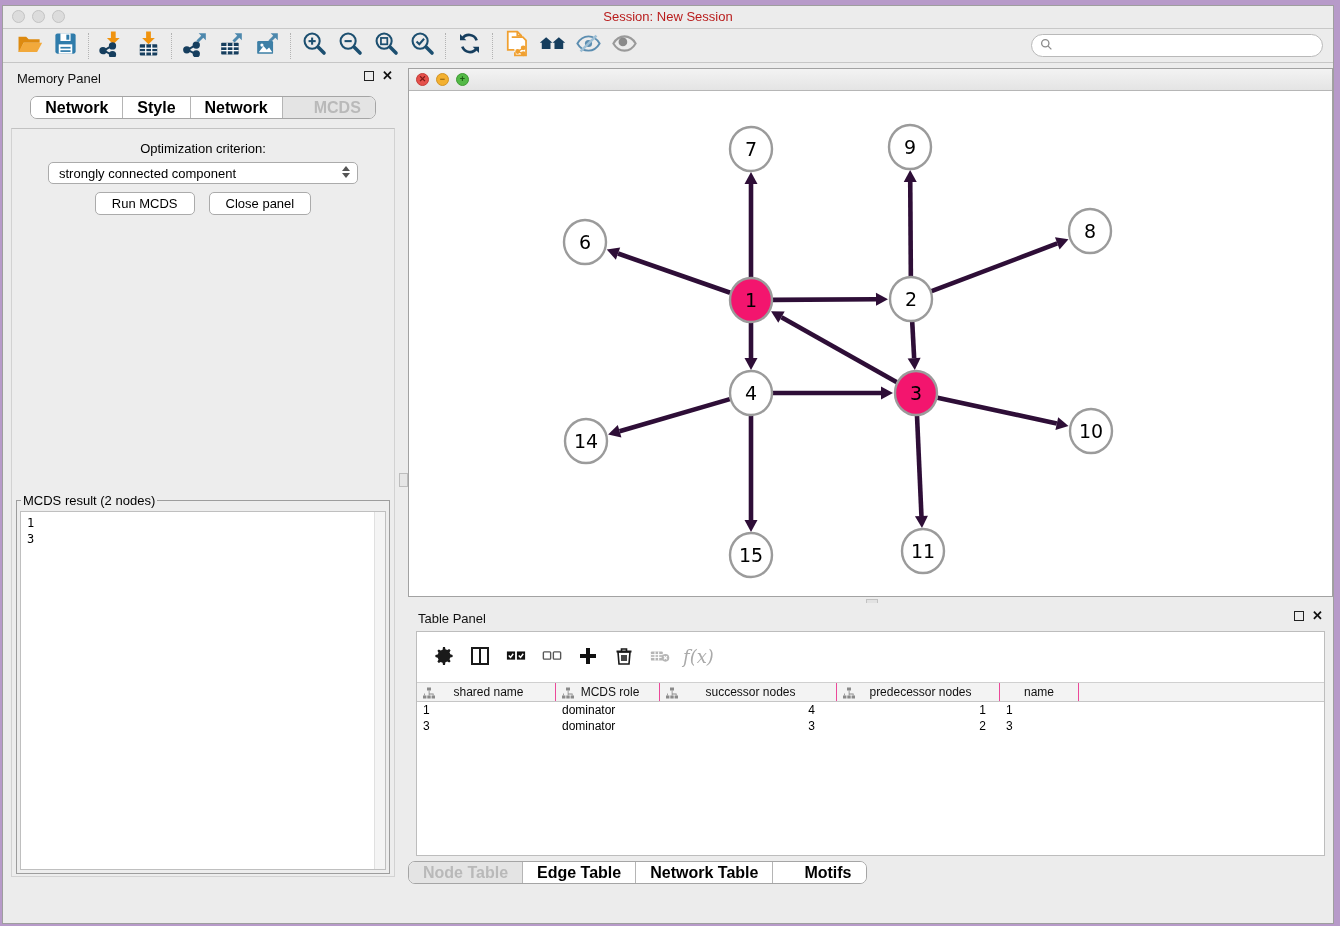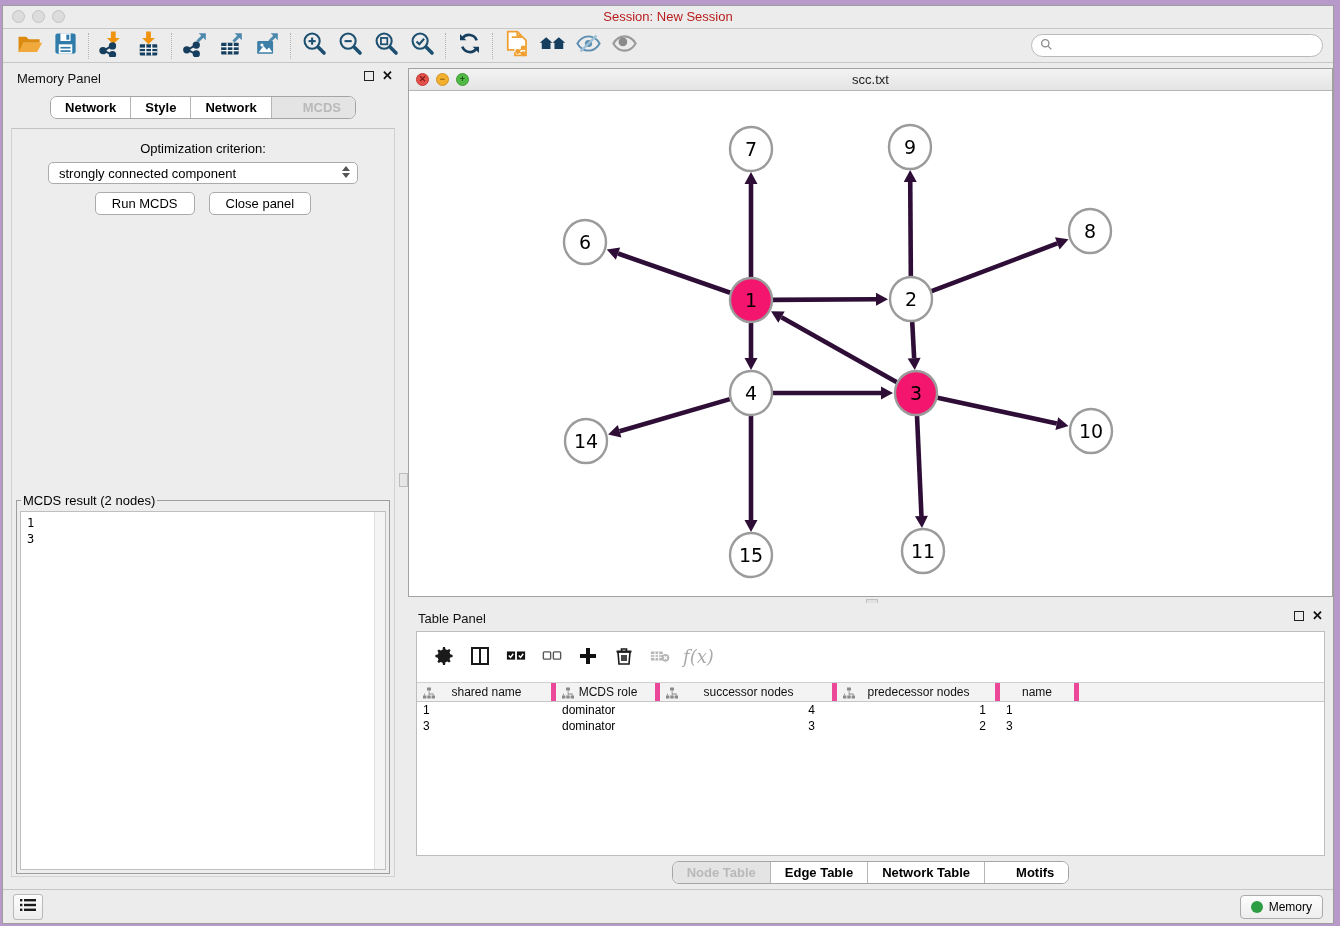--- a/index.html
+++ b/index.html
@@ -25,21 +25,21 @@
   
   .control-panel { position:absolute; left:0; top:57px; width:400px; bottom:34px; background:#ececec; }
   .cp-header { position:absolute; left:0; top:0; right:0; height:30px; }
   .panel-title { position:absolute; left:14px; top:8px; font-size:13px; color:#111; }
   .panel-btns { position:absolute; right:10px; top:8px; display:flex; gap:8px; align-items:center; }
   .float-btn { width:10px; height:10px; border:1.6px solid #222; background:transparent; }
   .close-btn { font-size:13px; font-weight:bold; color:#111; line-height:10px; }
 
   .cp-tabs { position:absolute; top:33px; left:0; right:0; display:flex; justify-content:center; }
   .segtabs { display:flex; border:1px solid #a5a5a5; border-radius:7px; overflow:hidden; background:#fff; }
-  .segtab { font-size:13px; font-weight:bold; color:#000; background:#fff; padding:3px 14px; border-right:1px solid #b5b5b5; line-height:15px; }
+  .segtab { font-size:16px; font-weight:bold; color:#000; background:#fff; padding:3px 14px; border-right:1px solid #b5b5b5; line-height:15px; }
   .segtab:last-child { border-right:none;padding-left:31px; }
   .segtab.sel { background:#e4e4e4; color:#b9b9b9; }
 
   .cp-body { position:absolute; left:8px; right:8px; top:65px; bottom:12px; background:#ededed; border:1px solid #d2d2d2; border-top:1px solid #c2c2c2; }
   .opt-label { margin-top:12px; text-align:center; font-size:13px; color:#000; }
   .combo { position:absolute; left:36px; right:36px; top:33px; height:22px; background:#fff; border:1px solid #ababab; border-radius:5px; font-size:13px; display:flex; align-items:center; padding:0 22px 0 10px; }
   .combo .arrows { position:absolute; right:7px; top:3px; display:flex; flex-direction:column; gap:2px; }
   .combo .arrows i { display:block; width:0; height:0; border-left:4px solid transparent; border-right:4px solid transparent; }
   .combo .arrows .up { border-bottom:5px solid #555; }
   .combo .arrows .dn { border-top:5px solid #555; }
@@ -71,25 +71,25 @@
   
   .table-panel { position:absolute; left:0; top:540px; right:0; bottom:0; background:#ececec; }
   .tp-header { position:absolute; left:0; top:0; right:0; height:28px; }
   .tp-inner { position:absolute; left:8px; right:8px; top:28px; bottom:33px; background:#fff; border:1px solid #bdbdbd; overflow:hidden;padding-left:26px; }
   .tp-toolbar { position:absolute; left:0; top:0; right:0; height:48px; display:flex; align-items:center; gap:10px; padding-left:14px; }
   .tpi { width:26px; height:26px; display:flex; align-items:center; justify-content:center; }
   .tpi svg { width:20px; height:20px; }
   .fx-icon { font-family:"DejaVu Serif", serif; font-style:italic; font-size:18px; color:#aaa; }
   .cy-table { position:absolute; left:0; top:50px; right:0; bottom:0; font-size:12px; }
   .cth-row { display:flex; height:20px; background:#f3f3f3; border-top:1px solid #d0d0d0; border-bottom:1px solid #c6c6c6; }
-  .cth { position:relative; display:flex; align-items:center; justify-content:center; gap:5px; border-right:5px solid #ec4899; color:#111; }
+  .cth { position:relative; display:flex; align-items:center; justify-content:center; gap:5px; border-right:1px solid #ec4899; color:#111; }
   .cth svg { position:absolute; left:6px; width:12px; height:12px; }
   .ctr { display:flex; height:16px; }
   .ctd { padding:1px 6px; overflow:hidden; white-space:nowrap; color:#000; }
-  .tp-tabs { position:absolute; left:0; right:0; bottom:5px; display:flex; justify-content:center; }
+  .tp-tabs { position:absolute; left:0; right:0; bottom:5px; display:flex; }
 
   
   .statusbar { position:absolute; left:0; right:0; bottom:0; height:34px; background:#ececec; border-top:1px solid #c6c6c6; }
   .sb-left { position:absolute; left:10px; top:4px; width:30px; height:26px; background:linear-gradient(#fdfdfd,#ededed); border:1px solid #b9b9b9; border-radius:3px; display:flex; align-items:center; justify-content:center; }
   .memory-btn { position:absolute; right:10px; top:5px; height:24px; background:linear-gradient(#fdfdfd,#ededed); border:1px solid #ababab; border-radius:4px; display:flex; align-items:center; gap:6px; padding:0 10px; font-size:12px; color:#000; }
   .mem-dot { width:12px; height:12px; border-radius:50%; background:#2d9e43; }
 </style>
 </head>
 <body>
 
@@ -310,21 +310,20 @@
 
   <div class="right-area">
 
     <div class="network-frame">
       <div class="nf-titlebar">
         <div class="nf-lights">
           <div class="nf-light nf-red">✕</div>
           <div class="nf-light nf-yellow">−</div>
           <div class="nf-light nf-green">+</div>
         </div>
-        <div class="nf-title">scc.txt</div>
       </div>
       <div class="canvas">
         <svg width="927" height="506" viewBox="0 0 927 506">
               <line x1="342" y1="187" x2="342" y2="93" stroke="#2e0e37" stroke-width="4.6"></line>
               <path d="M342 81 L348.5 93 L335.5 93 Z" fill="#2e0e37"></path>
               <line x1="321.23121807335133" y1="201.7434376400866" x2="209.04124397421378" y2="162.54453102713495" stroke="#2e0e37" stroke-width="4.6"></line>
               <path d="M197.71281746876906 158.5864061035458 L211.18522830782456 156.4083000033524 L206.897259640603 168.6807620509175 Z" fill="#2e0e37"></path>
               <line x1="363.9995703250881" y1="208.8625026854682" x2="467.0006835737235" y2="208.21874572766424" stroke="#2e0e37" stroke-width="4.6"></line>
               <path d="M479.00044920558975 208.14374719246507 L467.04130778028974 214.71861877825845 L466.96005936715727 201.71887267707004 Z" fill="#2e0e37"></path>
               <line x1="342" y1="231" x2="342" y2="267" stroke="#2e0e37" stroke-width="4.6"></line>
@@ -519,33 +518,15 @@
         <div class="segtabs">
               <span class="segtab sel">Node Table</span>
               <span class="segtab">Edge Table</span>
               <span class="segtab">Network Table</span>
               <span class="segtab">Motifs</span>
             </div>
       </div>
     </div>
   </div>
 
-  <div class="statusbar">
-    <div class="sb-left">
-      <span><svg viewBox="0 0 18 16" width="18" height="16">
-              <g fill="#1a1a1a">
-                <rect x="1" y="2" width="2.4" height="2.4"></rect>
-                <rect x="5" y="2" width="12" height="2.4"></rect>
-                <rect x="1" y="6.8" width="2.4" height="2.4"></rect>
-                <rect x="5" y="6.8" width="12" height="2.4"></rect>
-                <rect x="1" y="11.6" width="2.4" height="2.4"></rect>
-                <rect x="5" y="11.6" width="12" height="2.4"></rect>
-              </g>
-            </svg></span>
-    </div>
-    <div class="memory-btn">
-      <span class="mem-dot"></span>
-      <span>Memory</span>
-    </div>
-  </div>
 
  </div>
 </div>
 
 </body></html>

